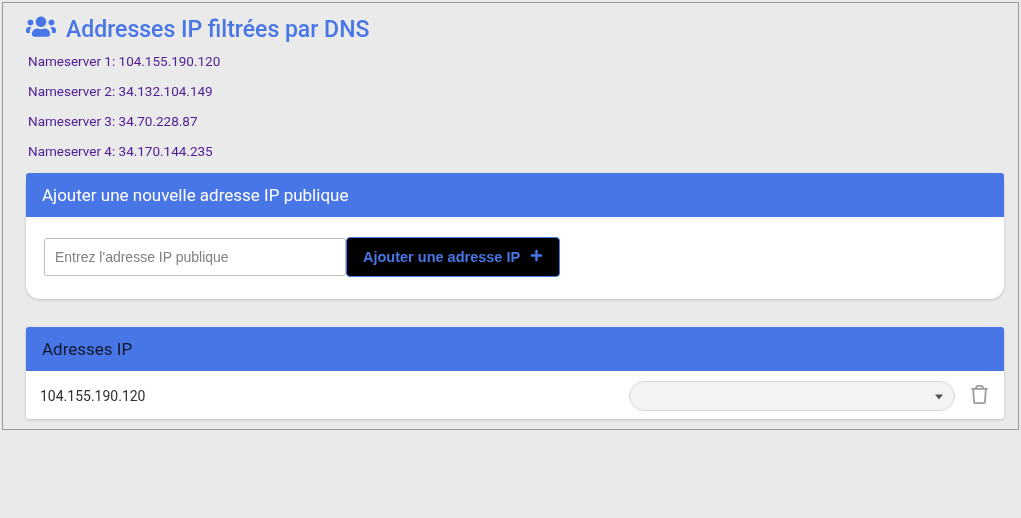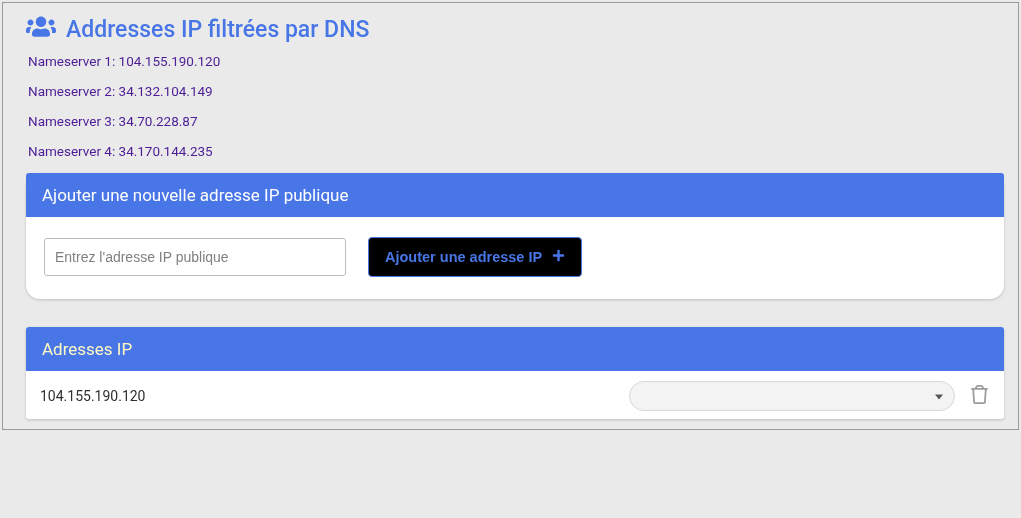--- a/index.html
+++ b/index.html
@@ -51,21 +51,20 @@
       color: #fff;
       font-size: 17px;
       font-weight: 400;
       padding: 12px 16px;
       border-radius: 3px 3px 0 0;
     }
     .card-body {
       padding: 20px 18px 22px 18px;
       display: flex;
       align-items: center;
-      gap: 22px;
     }
     .ip-input {
       width: 302px;
       height: 38px;
       padding: 6px 10px;
       font-size: 14px;
       border: 1px solid #bdbdbd;
       border-radius: 3px;
       color: #555;
     }
@@ -87,21 +86,21 @@
     .add-btn svg { width: 13px; height: 13px; fill: #4876e6; }
 
     .table-card {
       background: #fff;
       border-radius: 3px;
       box-shadow: 0 1px 3px rgba(0,0,0,0.18);
       margin-top: 28px;
     }
     .table-header {
       background: #4876e6;
-      color: #fef9c3;
+      color: #0f172a;
       display: flex;
       align-items: flex-start;
       padding: 12px 16px;
       border-radius: 3px 3px 0 0;
     }
     .col-ip-header {
       flex: 0 0 62%;
       font-size: 17px;
       font-weight: 400;
     }

